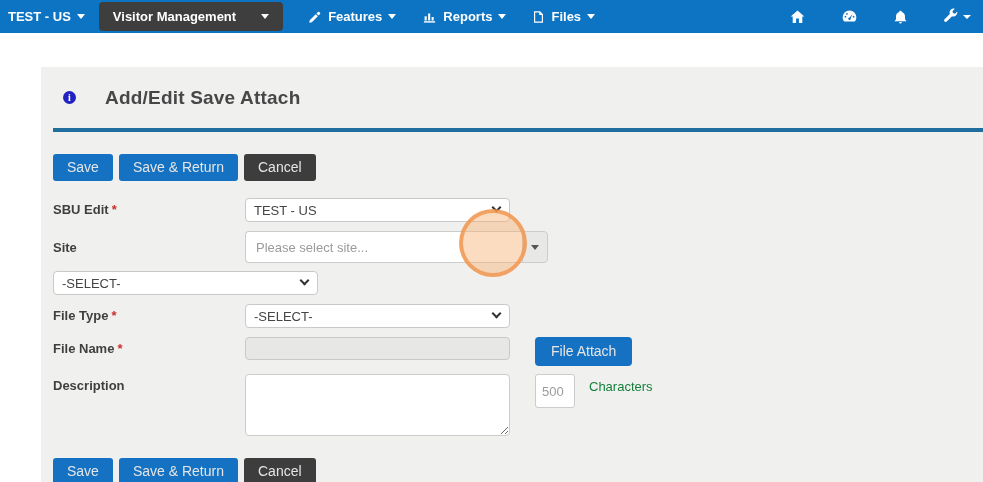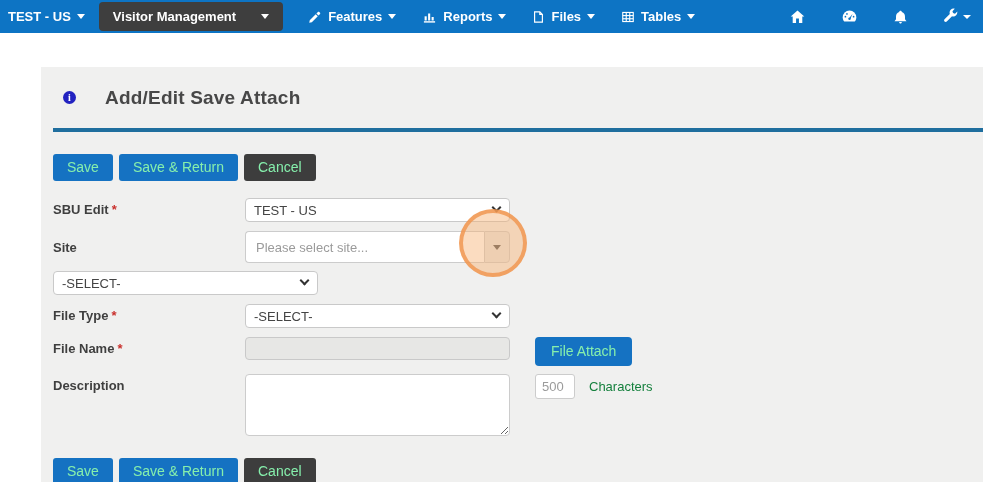--- a/index.html
+++ b/index.html
@@ -17,45 +17,45 @@
   .nav-svg { display:block; }
 
   
   .panel { position:absolute; top:67px; left:41px; width:942px; height:415px; background:#f0f0ef; }
   .panel-header { height:61px; display:flex; align-items:center; padding-left:22px; }
   .info-icon { width:13px; height:13px; border-radius:50%; background:#2222c0; color:#fff; font-size:10px; font-weight:bold; font-family:"Liberation Serif", serif; display:flex; align-items:center; justify-content:center; margin-right:29px; }
   .page-title { font-size:19px; font-weight:bold; color:#474747; letter-spacing:0.2px; }
   .header-divider { margin-left:12px; height:4px; background:#1f6e9e; }
 
   .toolbar { display:flex; gap:6px; padding:22px 0 0 12px; }
-  .btn { border:none; font-family:"Liberation Sans", sans-serif; font-size:14px; color:#86efac; padding:5px 14px; border-radius:3px; cursor:pointer; line-height:17px; }
+  .btn { border:none; font-family:"Liberation Sans", sans-serif; font-size:14px; color:#e5e5e5; padding:5px 14px; border-radius:3px; cursor:pointer; line-height:17px; }
   .btn-blue { background:#1572c2; }
   .btn-dark { background:#3d3d3d; }
 
   
   .form { padding:17px 0 0 12px; }
   .form-row { display:flex; align-items:flex-start; margin-bottom:9px; }
   .form-label { width:192px; padding-top:4px; font-size:13px; font-weight:bold; color:#3f3f3f; }
   .req { color:#c9302c; margin-left:3px; font-weight:bold; }
   .field-col { width:265px; position:relative; }
   .right-col { margin-left:25px; display:flex; align-items:flex-end; }
 
   .sel-wrap { position:relative; width:265px; }
   select.form-select { width:100%; height:24px; appearance:none; -webkit-appearance:none; border:1px solid #c9c9c9; border-radius:4px; background:#fff; font-family:"Liberation Sans", sans-serif; font-size:13px; color:#444; padding:0 24px 0 8px; }
   .sel-chevron { position:absolute; right:10px; top:6px; width:7px; height:7px; border-right:2px solid #333; border-bottom:2px solid #333; transform:rotate(45deg); pointer-events:none; }
 
-  .combo { display:flex; width:265px; height:32px; }
+  .combo { display:flex; width:303px; height:32px; }
   .combo-input { flex:1; border:1px solid #ccc; border-right:none; border-radius:4px 0 0 4px; padding:0 10px; font-family:"Liberation Sans", sans-serif; font-size:13px; color:#444; background:#fff; }
   .combo-input::placeholder { color:#9b9b9b; }
   .combo-btn { width:26px; border:1px solid #ccc; border-radius:0 4px 4px 0; background:#e8e8e6; display:flex; align-items:center; justify-content:center; cursor:pointer; }
   .combo-btn .tri { width:0; height:0; border-left:4px solid transparent; border-right:4px solid transparent; border-top:5px solid #555; }
 
   .input-disabled { width:265px; height:23px; border:1px solid #c9c9c9; border-radius:4px; background:#e7e7e5; }
   .desc-textarea { width:265px; height:62px; border:1px solid #ccc; border-radius:4px; background:#fff; resize:both; font-family:"Liberation Sans", sans-serif; font-size:13px; padding:4px 6px; color:#444; }
-  .char-box { width:40px; height:25px; border:1px solid #ccc; border-radius:3px; background:#fff; color:#9b9b9b; font-size:13px; padding:0 6px; font-family:"Liberation Sans", sans-serif; }
+  .char-box { width:40px; height:34px; border:1px solid #ccc; border-radius:3px; background:#fff; color:#9b9b9b; font-size:13px; padding:0 6px; font-family:"Liberation Sans", sans-serif; }
   .char-label { margin-left:14px; font-size:13px; color:#15803d; }
   .btn-attach { padding:6px 16px; font-size:14px; border-radius:4px; }
 
   .bottom-toolbar { display:flex; gap:6px; padding:18px 0 0 12px; }
 
   
   .highlight-circle { position:absolute; left:459px; top:209px; width:68px; height:68px; border-radius:50%; background:rgba(246,177,116,0.45); border:4px solid rgba(240,148,76,0.8); pointer-events:none; z-index:5; }
 </style>
 </head>
 <body>
@@ -87,33 +87,20 @@
           </g>
         </svg>
       <span>Reports</span>
       <span class="caret-down"></span>
     </div>
     <div class="nav-item">
       <svg class="nav-svg" width="13" height="14" viewBox="0 0 20 20">
           <path fill="none" stroke="#fff" stroke-width="1.8" d="M4 2 H12 L16 6 V18 H4 Z M12 2 V6 H16"></path>
         </svg>
       <span>Files</span>
-      <span class="caret-down"></span>
-    </div>
-    <div class="nav-item">
-      <svg class="nav-svg" width="14" height="14" viewBox="0 0 20 20">
-          <g fill="none" stroke="#fff" stroke-width="1.6">
-            <rect x="2.5" y="3.5" width="15" height="13"></rect>
-            <line x1="2.5" y1="8" x2="17.5" y2="8"></line>
-            <line x1="2.5" y1="12.5" x2="17.5" y2="12.5"></line>
-            <line x1="7.5" y1="3.5" x2="7.5" y2="16.5"></line>
-            <line x1="12.5" y1="3.5" x2="12.5" y2="16.5"></line>
-          </g>
-        </svg>
-      <span>Tables</span>
       <span class="caret-down"></span>
     </div>
   </div>
   <div class="nav-right">
     <div class="nav-icon-btn">
       <svg class="nav-svg" width="17" height="16" viewBox="0 0 20 20">
           <path fill="#fff" d="M10 2 L1.5 9.5 H4 V17.5 H8.2 V12 H11.8 V17.5 H16 V9.5 H18.5 Z"></path>
         </svg>
     </div>
     <div class="nav-icon-btn">

